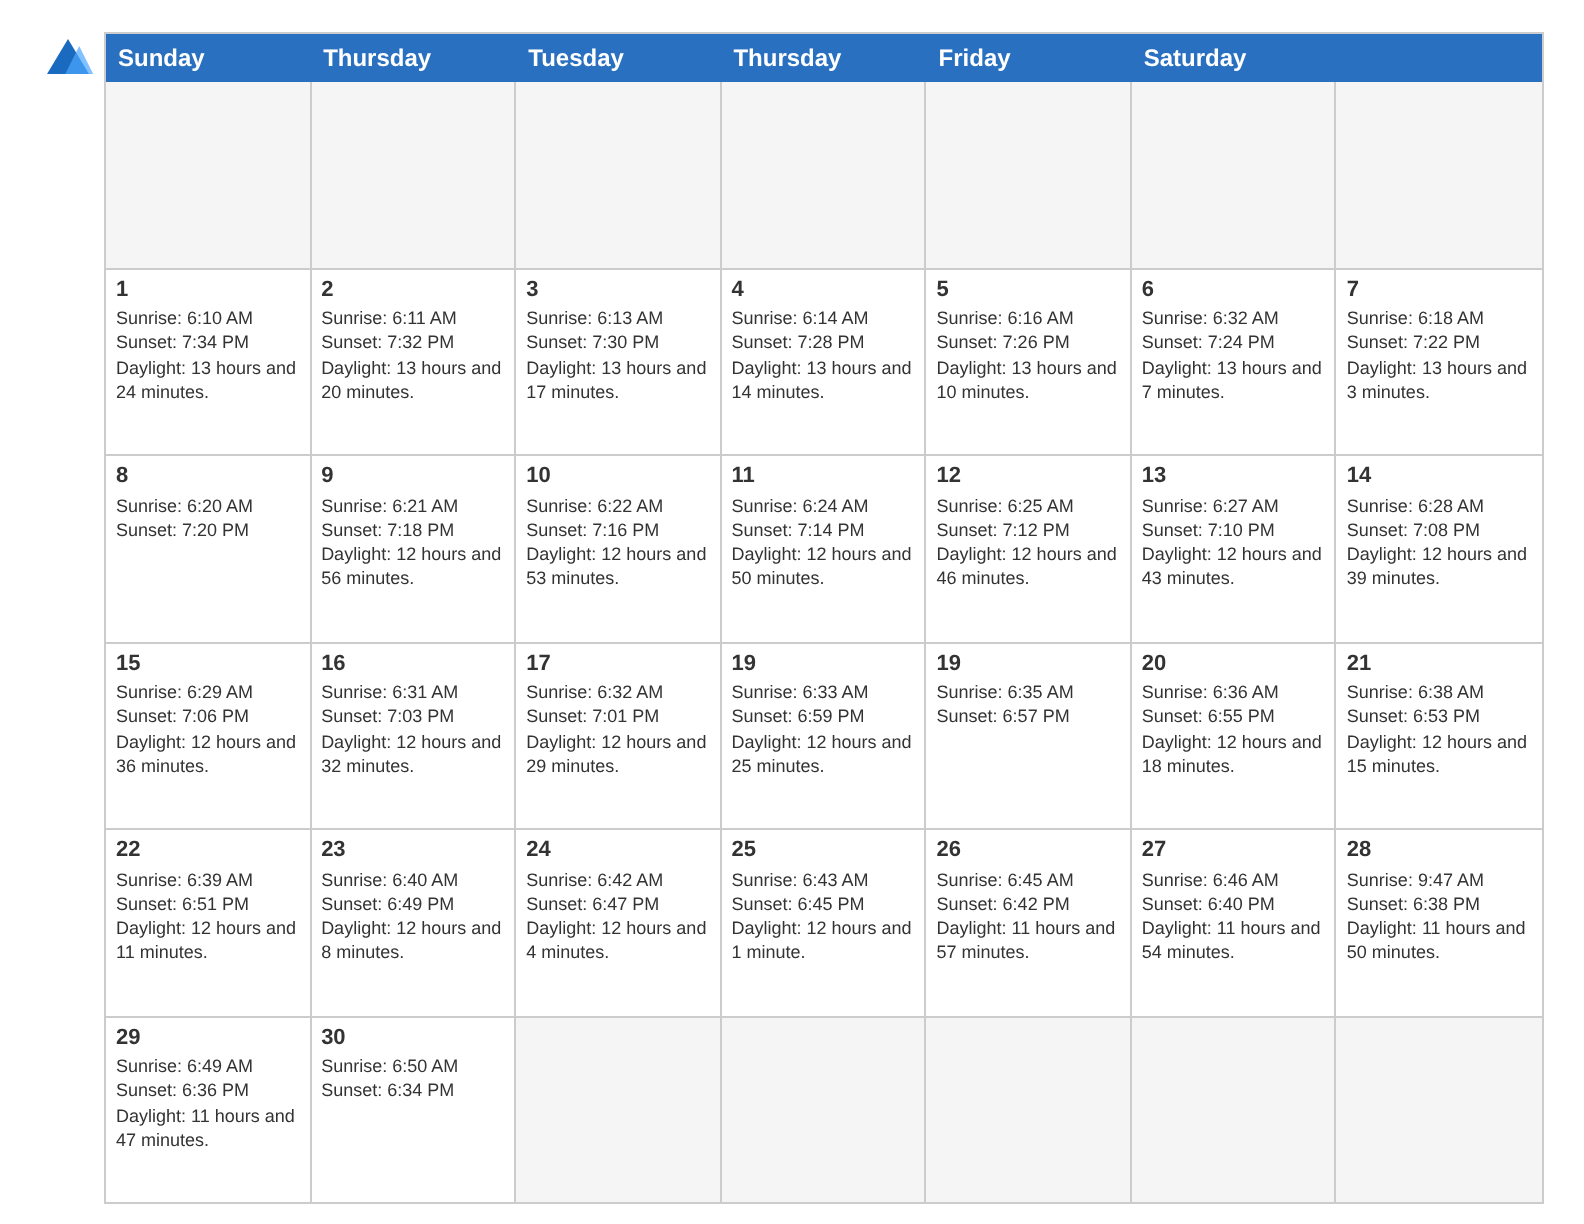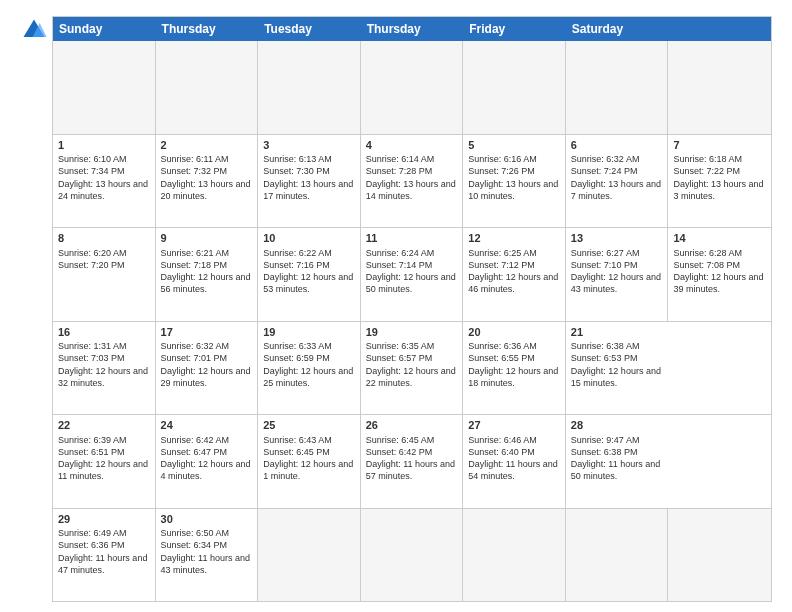--- a/index.html
+++ b/index.html
@@ -228,42 +228,47 @@
           </div>
           <div class="cal-cell">
             <span class="day-num">14</span>
             <div>Sunrise: 6:28 AM</div>
             <div>Sunset: 7:08 PM</div>
             <div>Daylight: 12 hours and 39 minutes.</div>
           </div>
         </div>
         <div class="cal-row">
           <div class="cal-cell">
+            <span class="day-num">15</span>
+            <div>Sunrise: 6:29 AM</div>
+            <div>Sunset: 7:06 PM</div>
+            <div>Daylight: 12 hours and 36 minutes.</div>
+          </div>
+          <div class="cal-cell">
             <span class="day-num">16</span>
-            <div>Sunrise: 1:31 AM</div>
+            <div>Sunrise: 6:31 AM</div>
             <div>Sunset: 7:03 PM</div>
             <div>Daylight: 12 hours and 32 minutes.</div>
           </div>
           <div class="cal-cell">
             <span class="day-num">17</span>
             <div>Sunrise: 6:32 AM</div>
             <div>Sunset: 7:01 PM</div>
             <div>Daylight: 12 hours and 29 minutes.</div>
           </div>
           <div class="cal-cell">
             <span class="day-num">19</span>
             <div>Sunrise: 6:33 AM</div>
             <div>Sunset: 6:59 PM</div>
             <div>Daylight: 12 hours and 25 minutes.</div>
           </div>
           <div class="cal-cell">
             <span class="day-num">19</span>
             <div>Sunrise: 6:35 AM</div>
             <div>Sunset: 6:57 PM</div>
-            <div>Daylight: 12 hours and 22 minutes.</div>
           </div>
           <div class="cal-cell">
             <span class="day-num">20</span>
             <div>Sunrise: 6:36 AM</div>
             <div>Sunset: 6:55 PM</div>
             <div>Daylight: 12 hours and 18 minutes.</div>
           </div>
           <div class="cal-cell">
             <span class="day-num">21</span>
             <div>Sunrise: 6:38 AM</div>
@@ -272,20 +277,26 @@
           </div>
         </div>
         <div class="cal-row">
           <div class="cal-cell">
             <span class="day-num">22</span>
             <div>Sunrise: 6:39 AM</div>
             <div>Sunset: 6:51 PM</div>
             <div>Daylight: 12 hours and 11 minutes.</div>
           </div>
           <div class="cal-cell">
+            <span class="day-num">23</span>
+            <div>Sunrise: 6:40 AM</div>
+            <div>Sunset: 6:49 PM</div>
+            <div>Daylight: 12 hours and 8 minutes.</div>
+          </div>
+          <div class="cal-cell">
             <span class="day-num">24</span>
             <div>Sunrise: 6:42 AM</div>
             <div>Sunset: 6:47 PM</div>
             <div>Daylight: 12 hours and 4 minutes.</div>
           </div>
           <div class="cal-cell">
             <span class="day-num">25</span>
             <div>Sunrise: 6:43 AM</div>
             <div>Sunset: 6:45 PM</div>
             <div>Daylight: 12 hours and 1 minute.</div>
@@ -313,21 +324,20 @@
           <div class="cal-cell">
             <span class="day-num">29</span>
             <div>Sunrise: 6:49 AM</div>
             <div>Sunset: 6:36 PM</div>
             <div>Daylight: 11 hours and 47 minutes.</div>
           </div>
           <div class="cal-cell">
             <span class="day-num">30</span>
             <div>Sunrise: 6:50 AM</div>
             <div>Sunset: 6:34 PM</div>
-            <div>Daylight: 11 hours and 43 minutes.</div>
           </div>
           <div class="cal-cell empty"></div>
           <div class="cal-cell empty"></div>
           <div class="cal-cell empty"></div>
           <div class="cal-cell empty"></div>
           <div class="cal-cell empty"></div>
         </div>
       </div>
   </div>
 </div>

